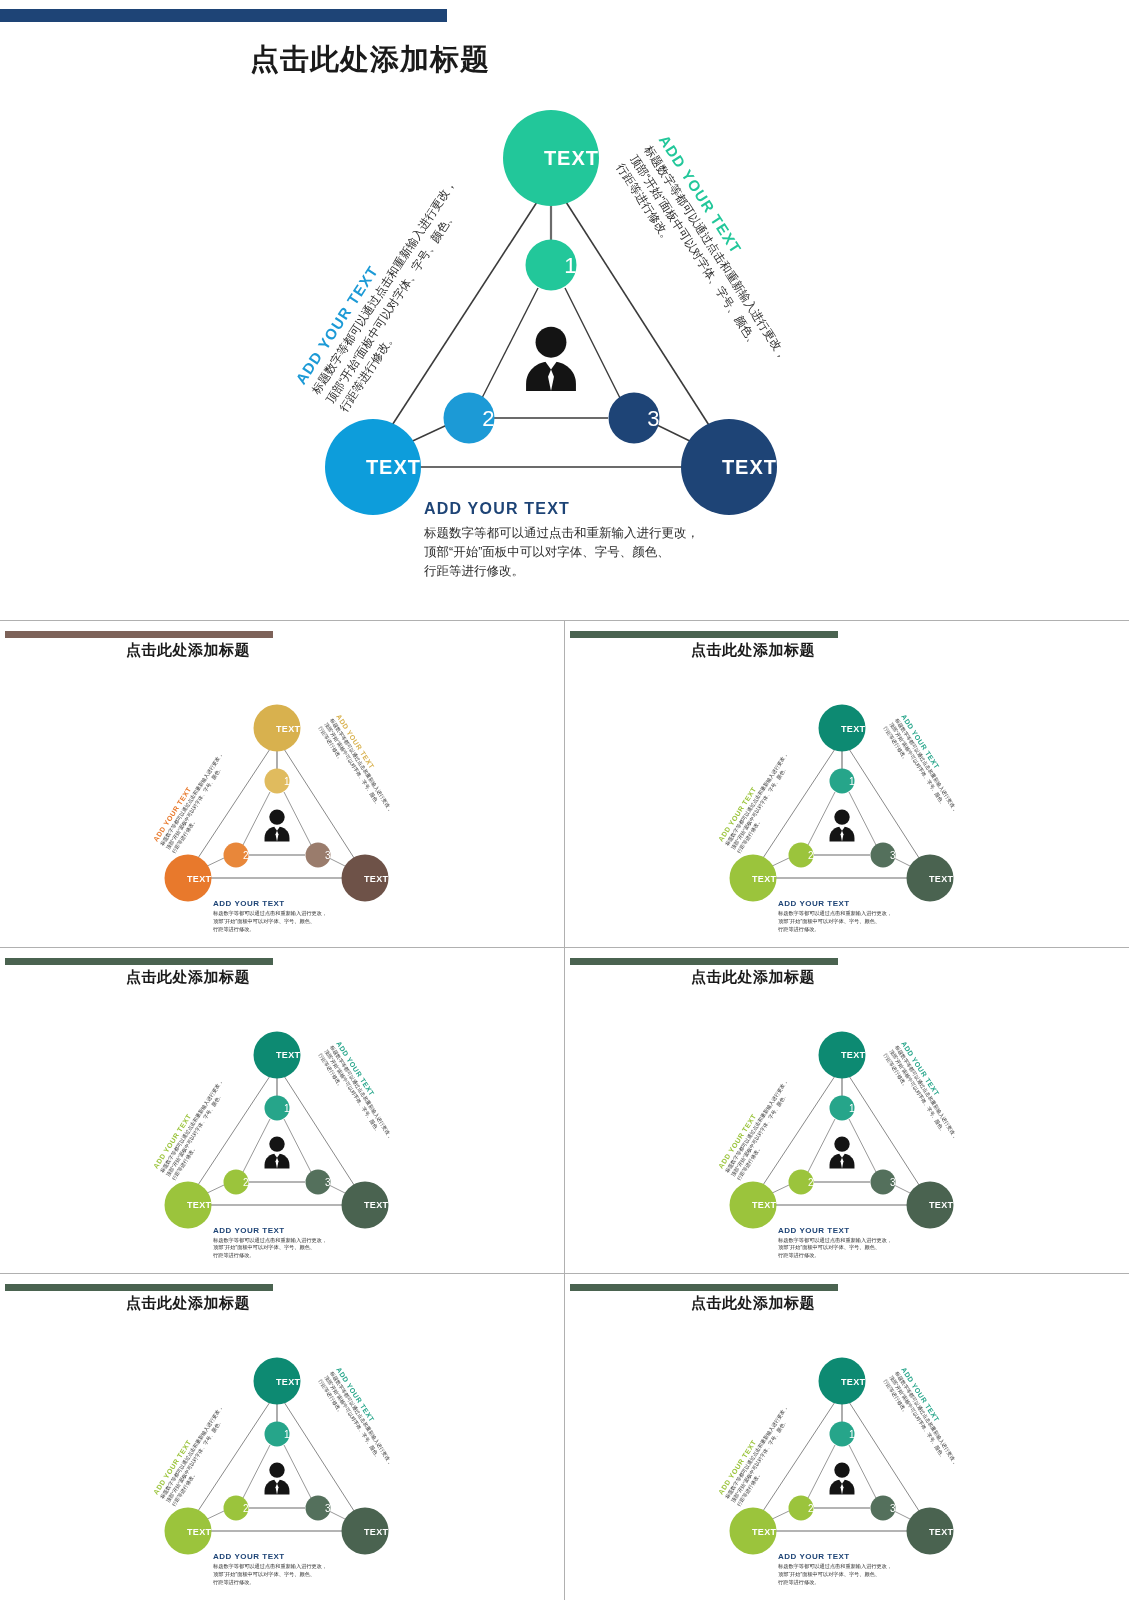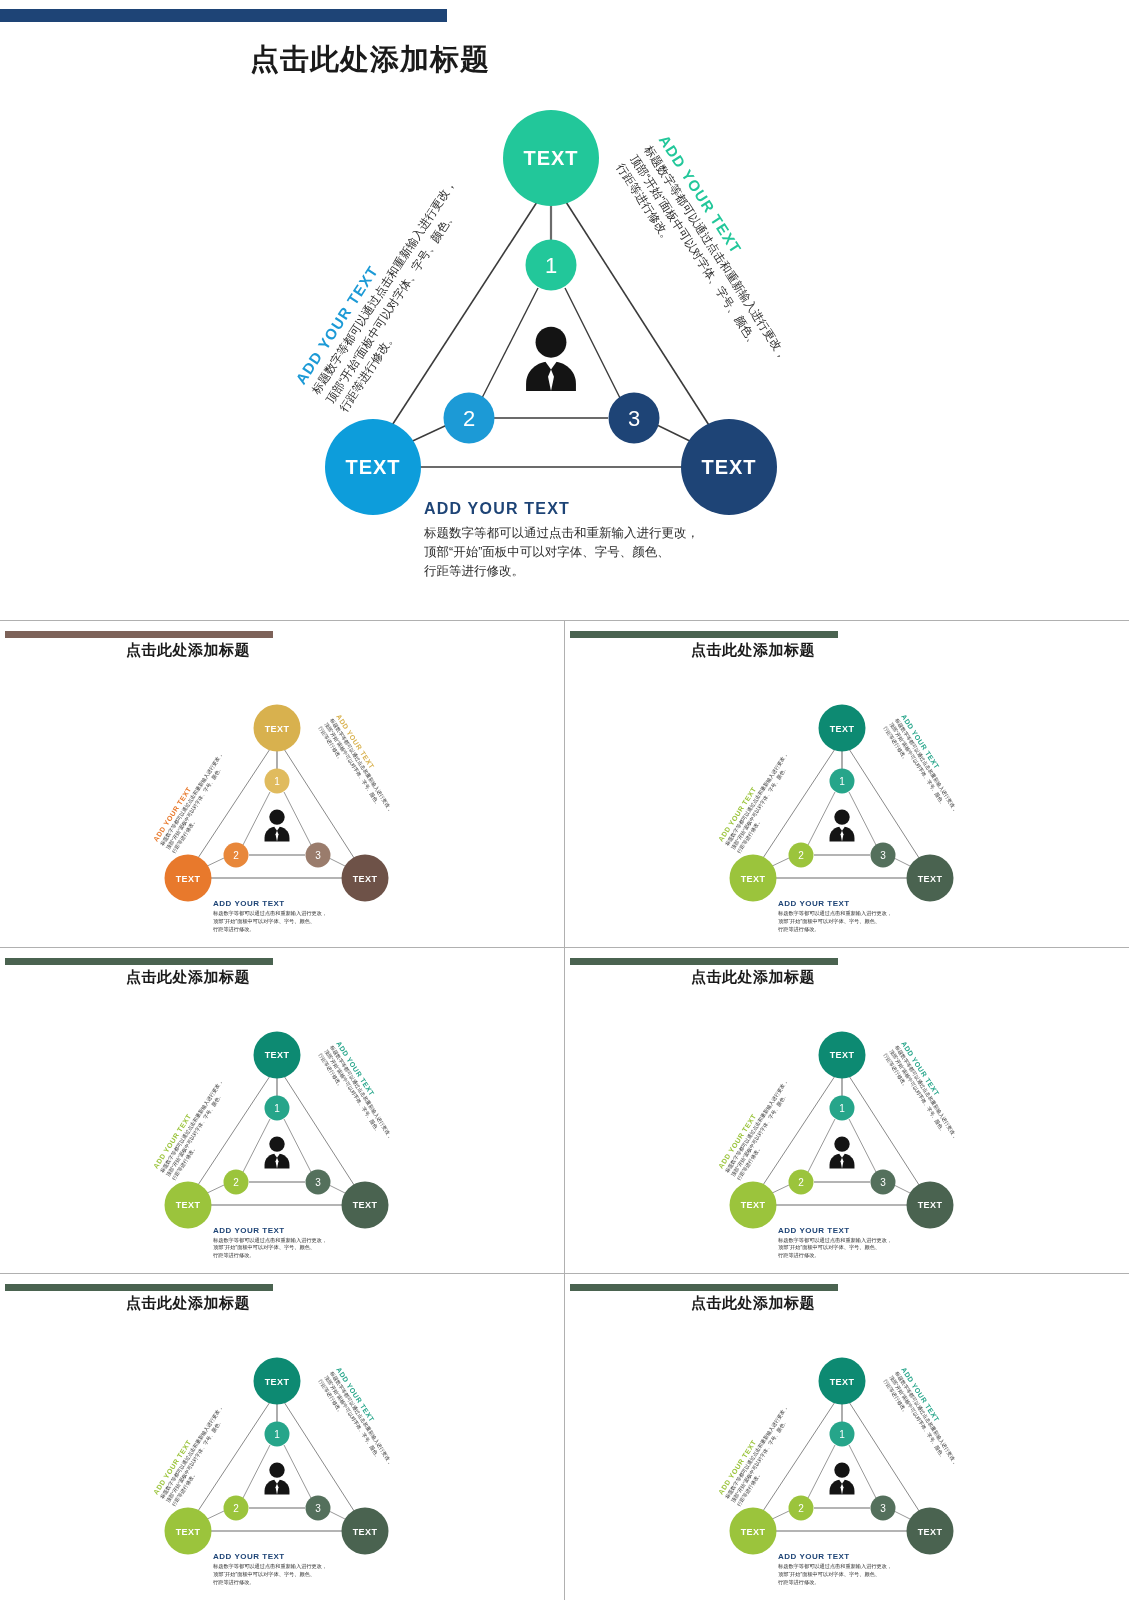--- a/index.html
+++ b/index.html
@@ -33,21 +33,21 @@
   .diagram {
     position: absolute;
     left: 0; top: 0;
     width: 1129px; height: 620px;
   }
   .diagram svg { position: absolute; left: 0; top: 0; overflow: visible; }
 
   .node {
     position: absolute;
     border-radius: 50%;
-    display: flex; align-items: center; justify-content: center;
+    display: flex; align-items: center; justify-content: flex-end;
     color: #ffffff; font-weight: bold;
     transform: translate(-50%, -50%);
   }
   .node.big { font-size: 20px; letter-spacing: 1px; }
   .node.num { font-size: 22px; font-weight: normal; }
 
   .person-icon { position: absolute; transform: translate(-50%,-50%); }
 
   .side-label {
     position: absolute;

